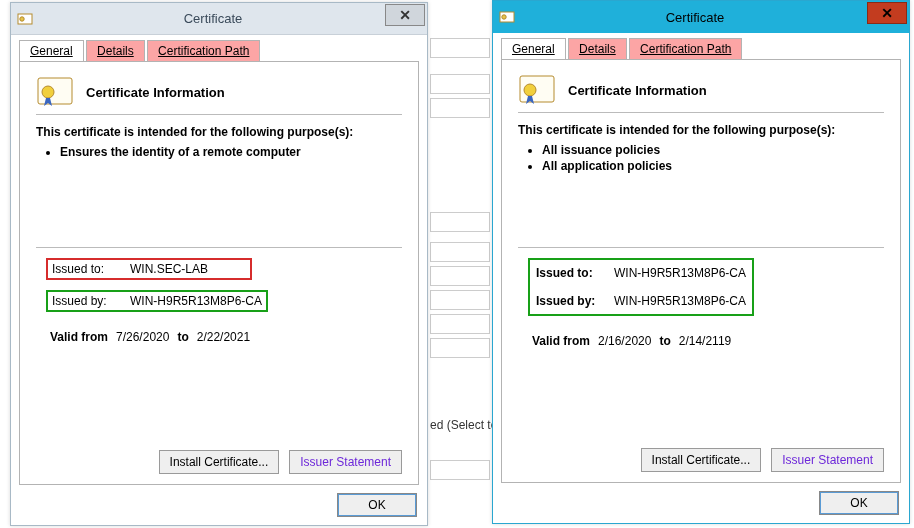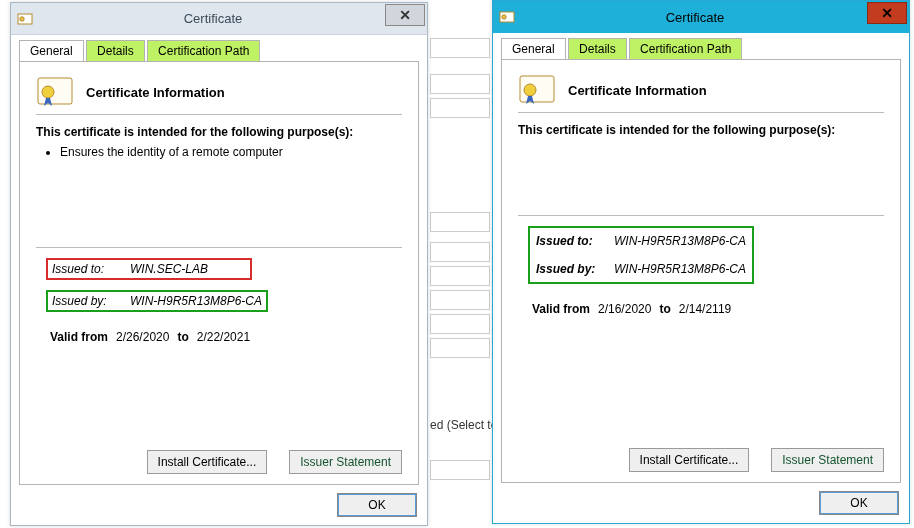--- a/index.html
+++ b/index.html
@@ -58,53 +58,54 @@
   .body-area {
     position:absolute; left:8px; right:8px; top:36px; bottom:40px;
   }
   .tabstrip { height:22px; position:relative; }
   .tab {
     display:inline-block; padding:3px 10px 3px 10px;
     border:1px solid #b3b3b3; border-bottom:none;
     background:#fff; font-size:12px;
     position:relative; top:1px;
     margin-right:-1px;
+    text-decoration:underline;
   }
   .tab.active { background:#fff; z-index:2; }
-  .tab.inactive { background:#bef264; }
+  .tab.inactive { background:#fca5a5; }
   .tabpanel {
     border:1px solid #b3b3b3;
     background:#fff;
     height: calc(100% - 22px);
     padding: 14px 16px 10px 16px;
     position:relative;
   }
   .cert-header { display:flex; align-items:center; gap:10px; margin-bottom:6px; }
   .cert-icon { width:40px; height:32px; }
   .cert-info-title { font-weight:bold; font-size:13px; }
   .hr { border:none; border-top:1px solid #bbb; margin:6px 0 10px 0; }
   .purpose-line { font-weight:bold; margin-bottom:6px; }
-  .bullets { margin:0 0 0 24px; padding:0; }
+  .bullets { margin:0 0 0 24px; padding:0;font-weight:bold; }
   .bullets li { list-style:disc; margin:2px 0; }
   .issued-block { margin-top:10px; }
   .row { display:flex; gap:8px; padding:4px 2px; align-items:center; }
   .row .lbl { font-weight:bold; width:70px; }
-  .boxed { border:2px solid; padding:2px 4px; display:inline-flex; gap:8px; align-items:center;font-style:italic; }
+  .boxed { border:2px solid; padding:2px 4px; display:inline-flex; gap:8px; align-items:center; }
   .boxed .lbl { width:70px; }
   .red-box { border-color:#d62c2c; }
   .green-box { border-color:#18a018; }
   .valid-line { margin-top:14px; }
-  .btnrow { position:absolute; right:16px; bottom:10px; display:flex; gap:22px; }
+  .btnrow { position:absolute; right:16px; bottom:10px; display:flex; gap:10px; }
   .btn {
     min-width:110px; height:24px; padding:2px 10px;
     border:1px solid #9a9a9a; background:#efefef;
     font-size:12px; display:flex; align-items:center; justify-content:center;
     cursor:default;
   }
-  .btn.disabled { color:#14532d; }
+  .btn.disabled { color:#6d28d9; }
   .footer {
     position:absolute; right:10px; bottom:8px;
   }
   .ok-btn { width:80px; height:24px; border:1px solid #888; background:#efefef;
     display:flex; align-items:center; justify-content:center; font-size:12px;
     box-shadow:0 0 0 1px #5a9bd5 inset;
   }
   .bg-text { position:absolute; font-size:12px; color:#333; }
 </style>
 </head>
@@ -171,21 +172,21 @@
           </span>
         </div>
         <div style="margin-left:10px;">
           <span class="boxed green-box">
             <span class="lbl">Issued by:</span>
             <span>WIN-H9R5R13M8P6-CA</span>
           </span>
         </div>
         <div class="row valid-line" style="margin-left:12px;">
           <span class="lbl" style="width:auto">Valid from</span>
-          <span>2/26/2020</span>
+          <span>7/26/2020</span>
           <span style="font-weight:bold">to</span>
           <span>2/22/2021</span>
         </div>
       </div>
 
       <div class="btnrow">
         <div class="btn">Install Certificate...</div>
         <div class="btn disabled">Issuer Statement</div>
       </div>
     </div>
@@ -221,20 +222,24 @@
           <svg viewBox="0 0 40 32" width="40" height="32">
             <rect x="2" y="2" width="34" height="26" rx="2" fill="#fffdf3" stroke="#b58b2e"></rect>
             <circle cx="12" cy="16" r="6" fill="#f1cf3c" stroke="#b58b2e"></circle>
             <path d="M10 22 l-2 8 4-3 4 3 -2-8" fill="#3a66c0"></path>
           </svg>
         </span>
         <span class="cert-info-title">Certificate Information</span>
       </div>
       <hr class="hr">
       <div class="purpose-line">This certificate is intended for the following purpose(s):</div>
+      <ul class="bullets">
+        <li>All issuance policies</li>
+        <li>All application policies</li>
+      </ul>
 
       <div style="height:66px"></div>
       <hr class="hr">
 
       <div class="issued-block">
         <div style="margin-left:10px;">
           <span class="boxed green-box" style="display:inline-block; padding:4px 6px;">
             <div class="row" style="padding:2px 0;">
               <span class="lbl">Issued to:</span>
               <span>WIN-H9R5R13M8P6-CA</span>

